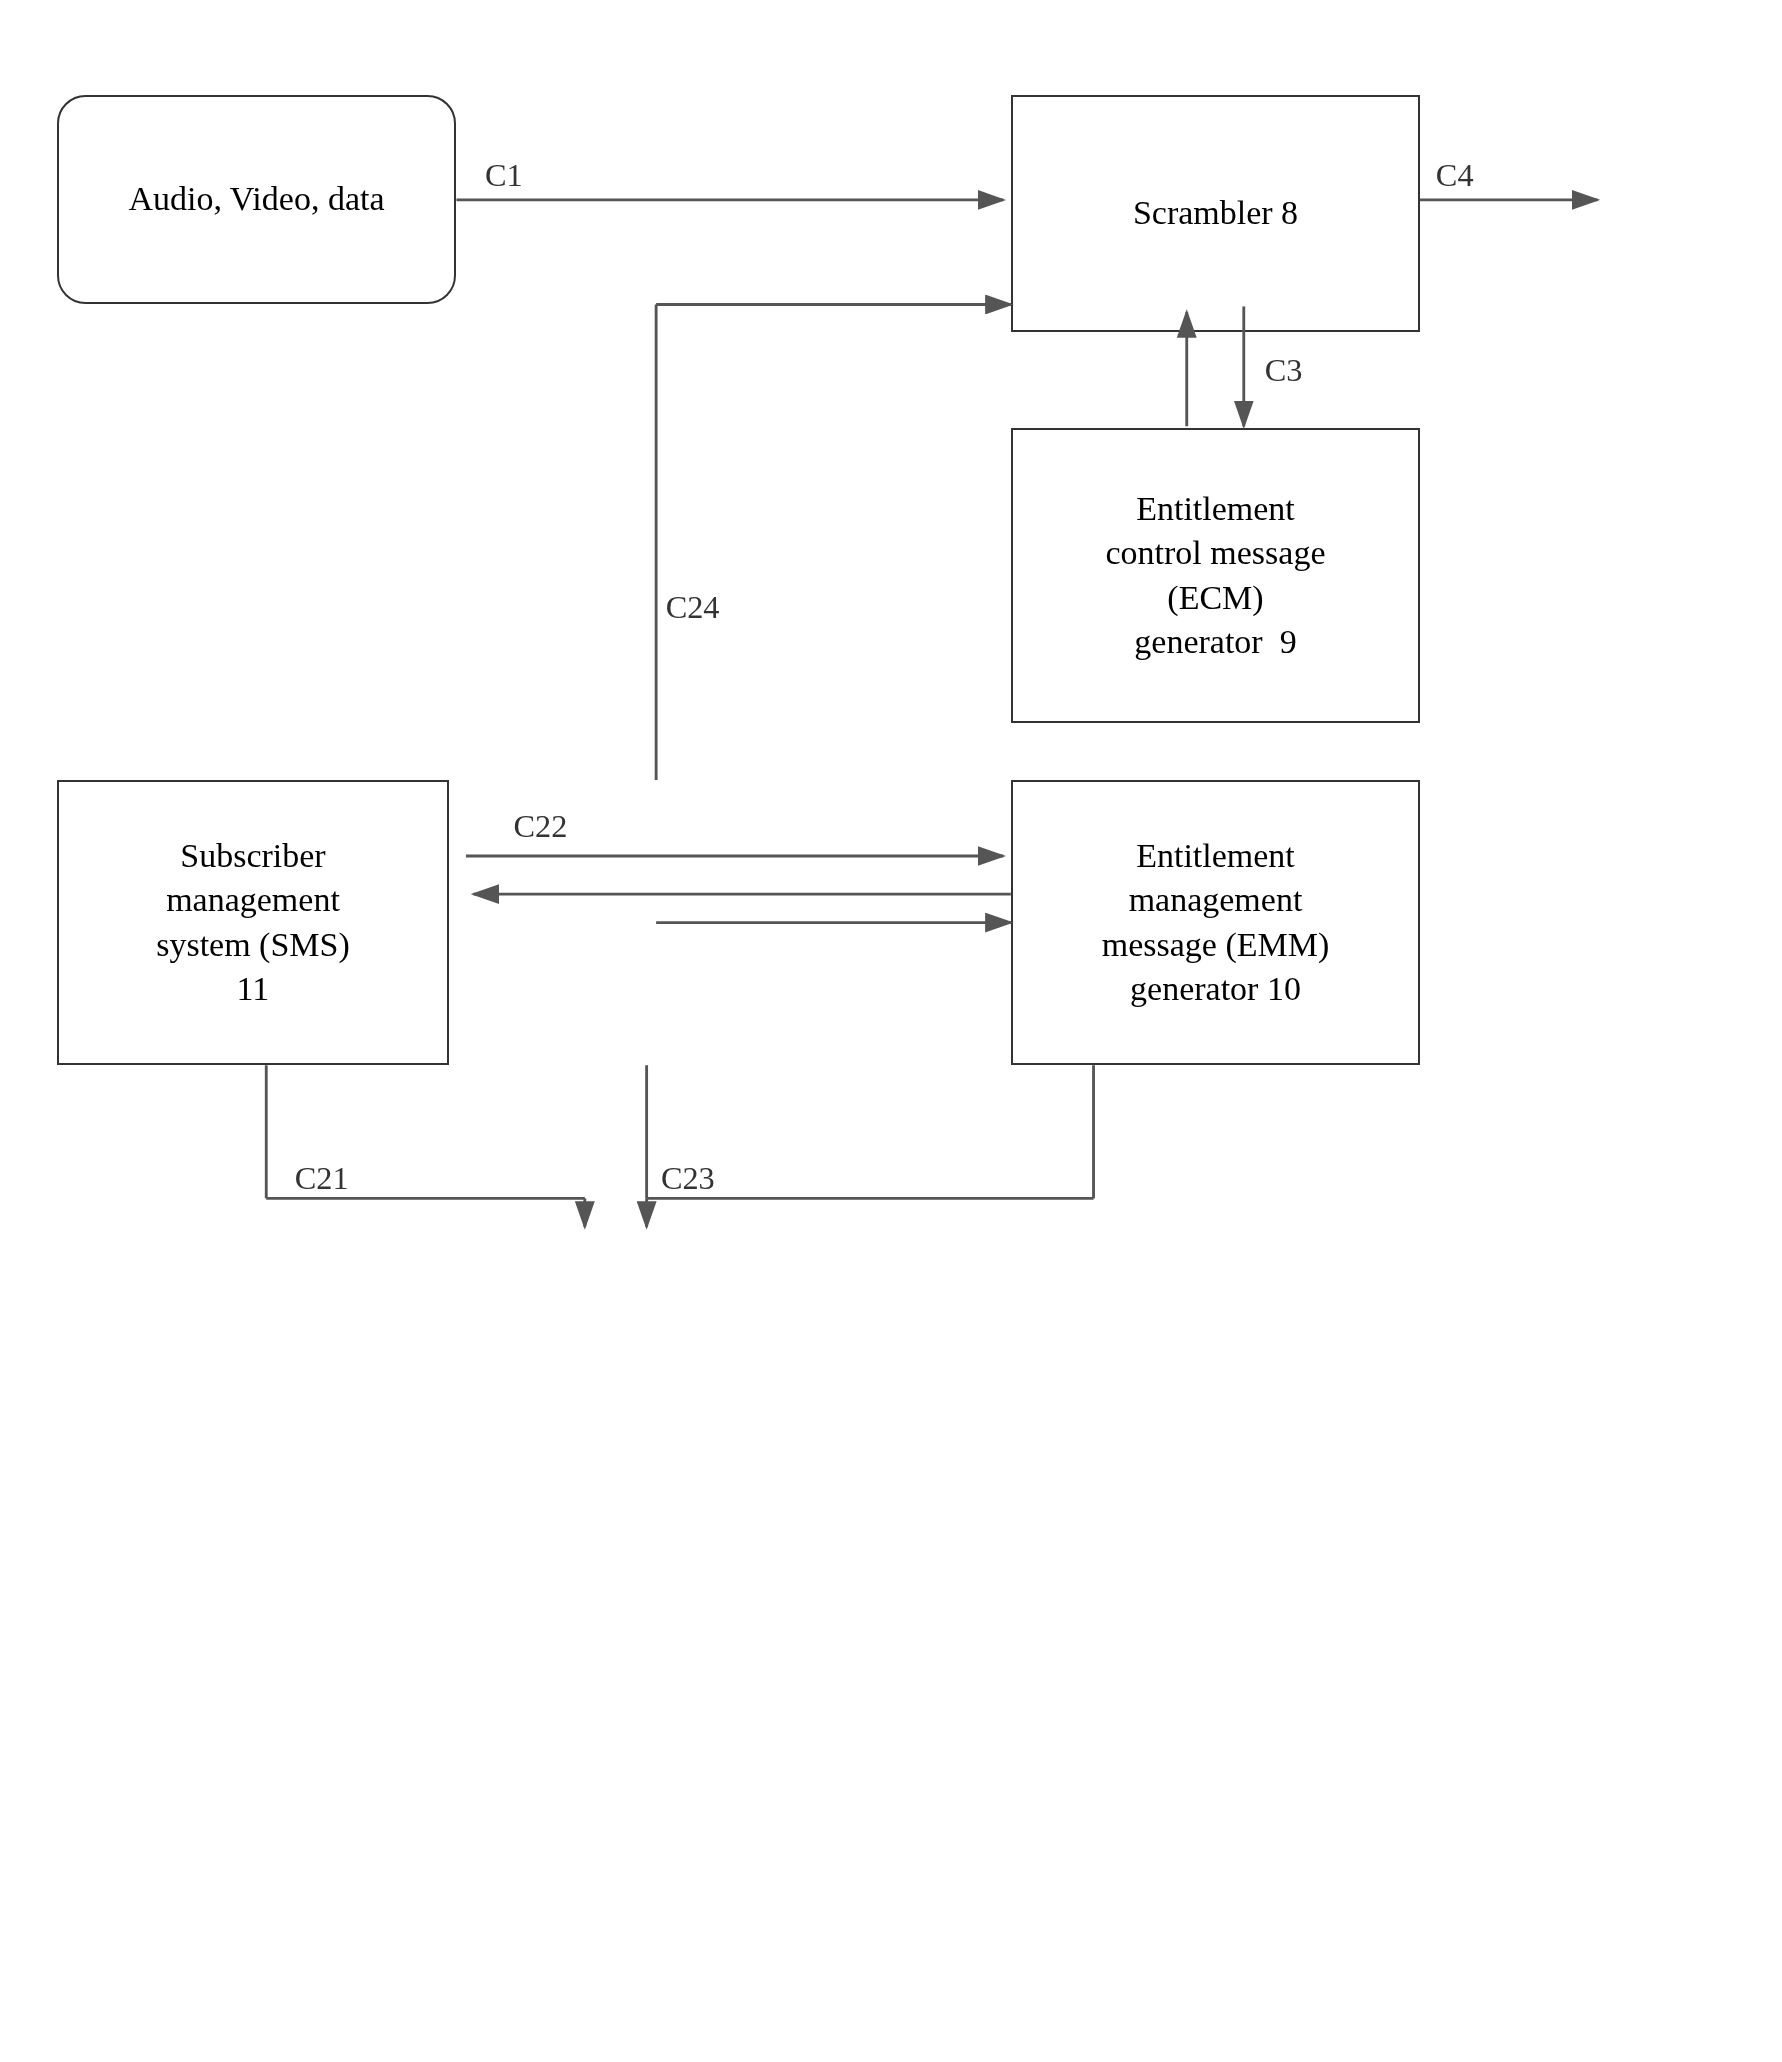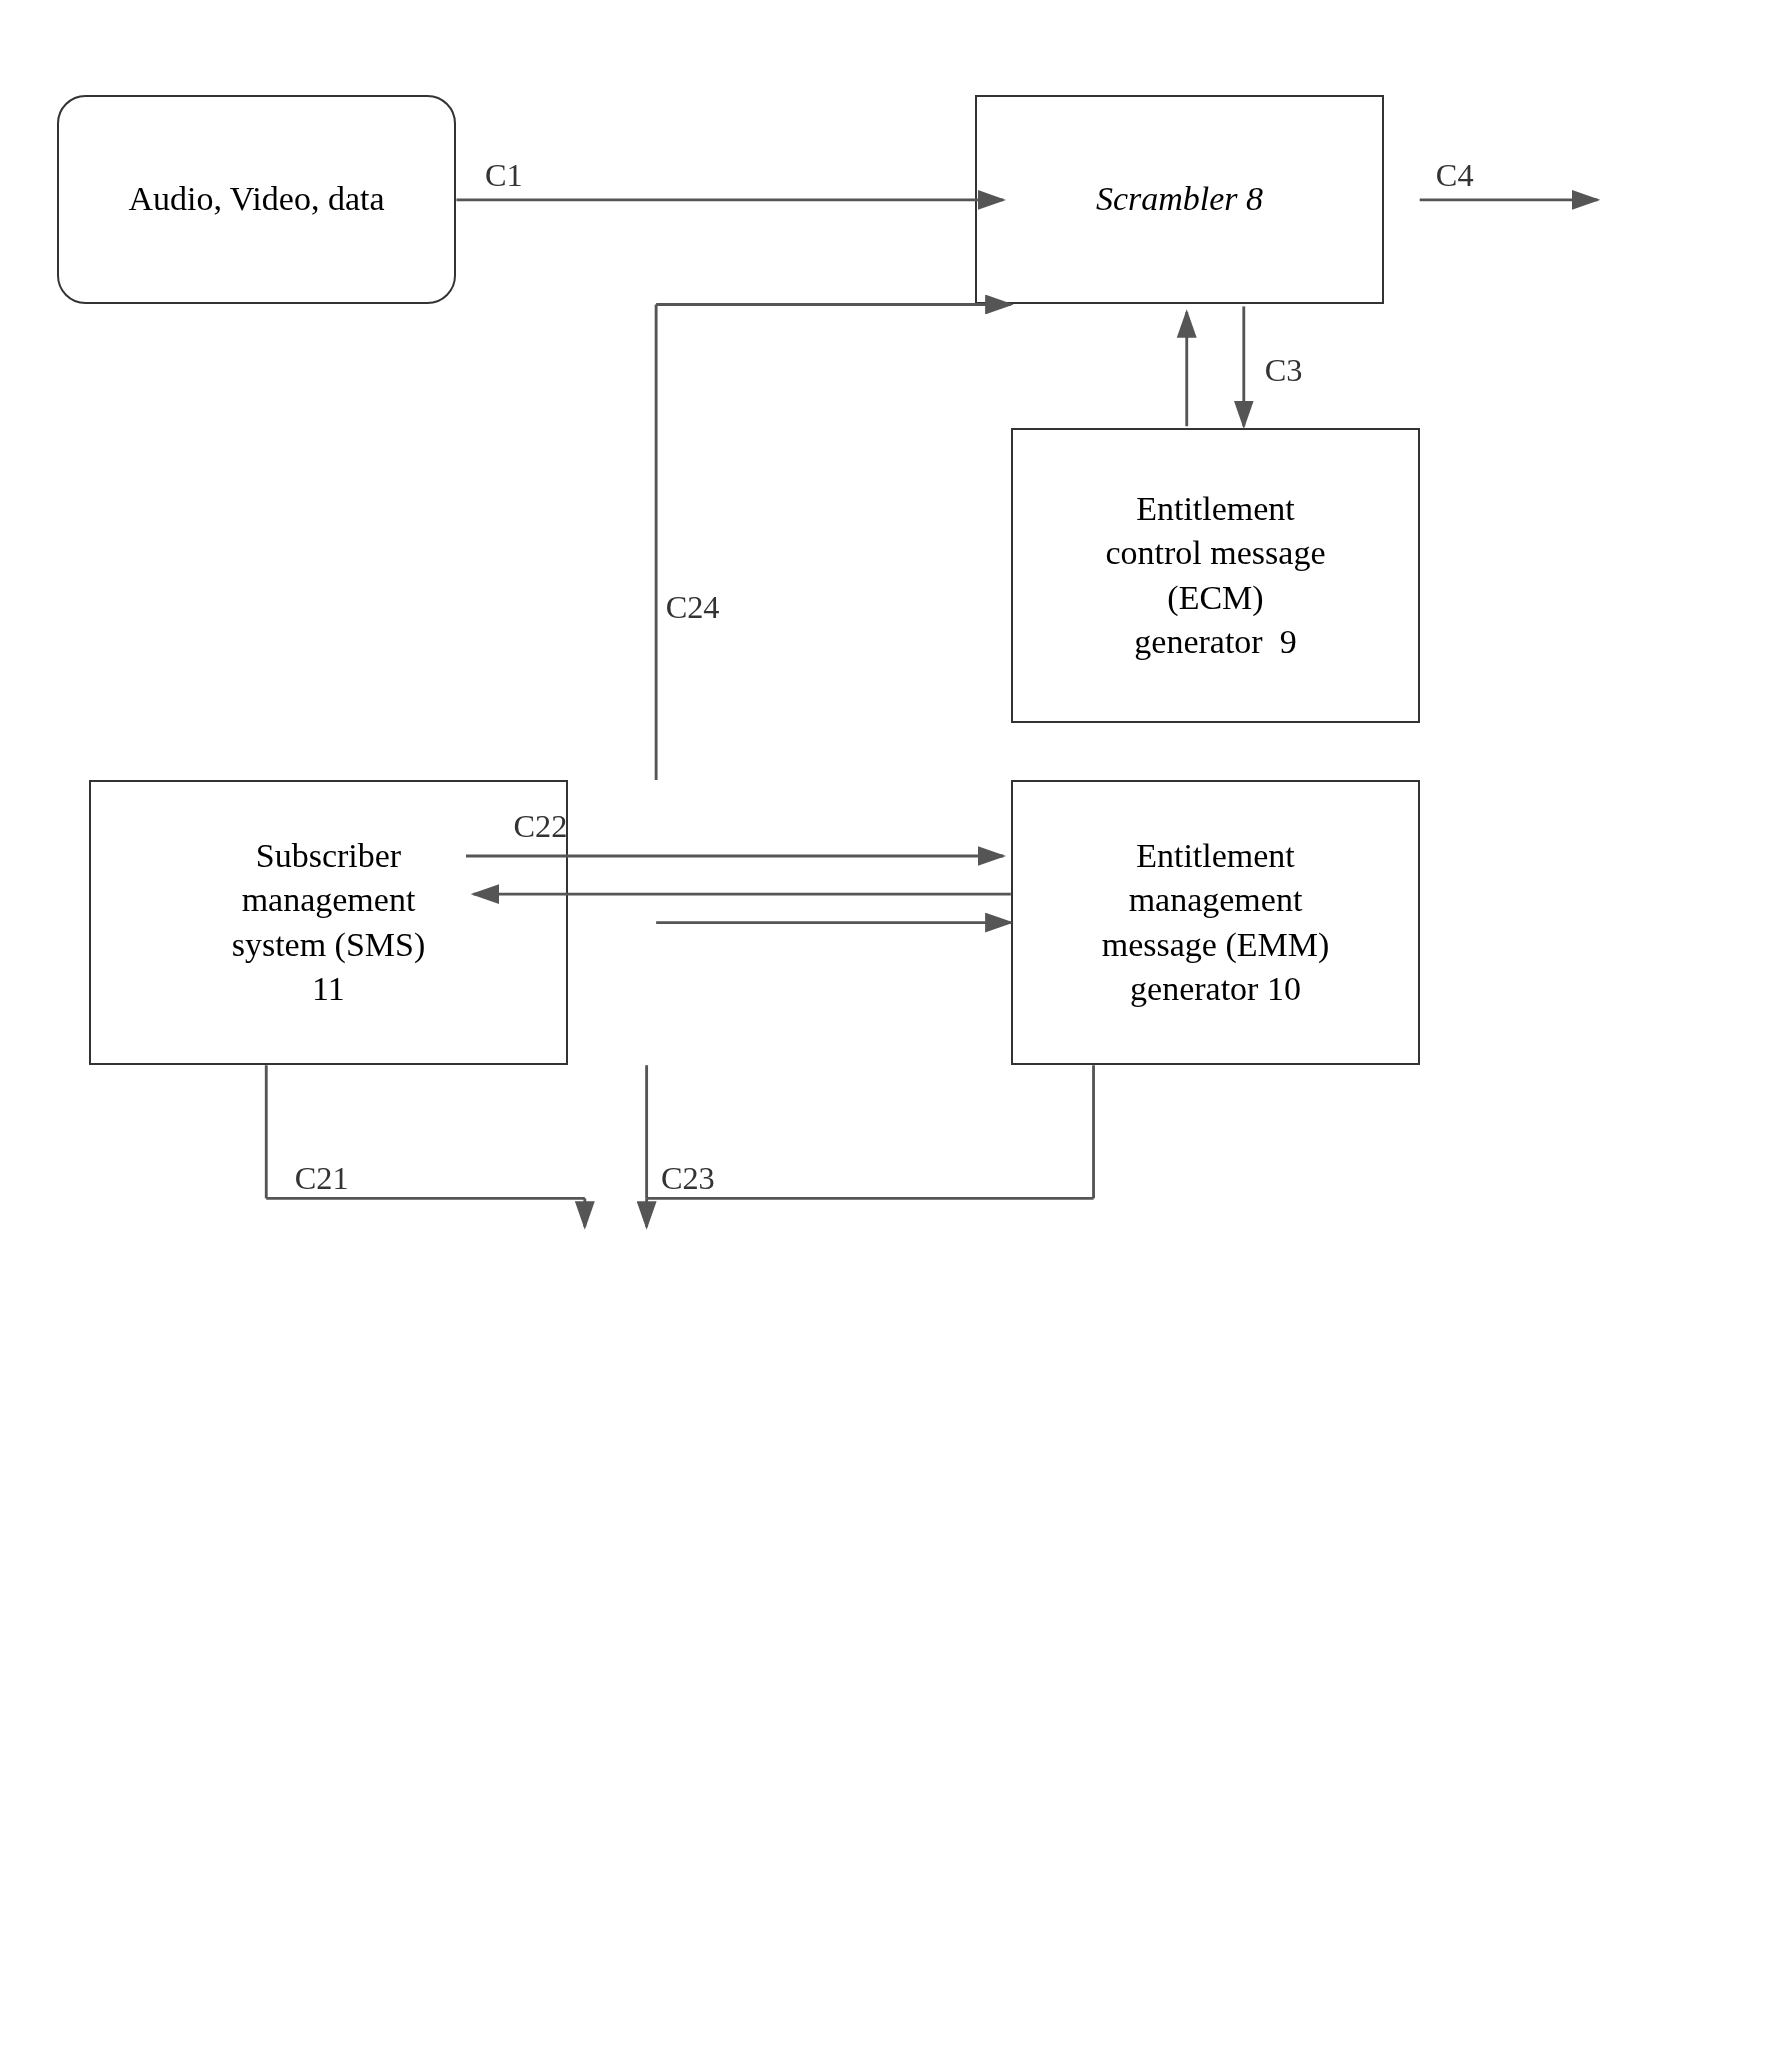--- a/index.html
+++ b/index.html
@@ -57,29 +57,29 @@
   </style>
 </head>
 <body>
 
 <div class="diagram-container">
 
   <div class="box box-rounded" style="left:57px; top:95px; width:399px; height:209px;">
     <span>Audio, Video, data</span>
   </div>
 
-  <div class="box" style="left:975px; top:95px; width:409px; height:209px;font-style:italic;">
+  <div class="box" style="left:1011px; top:95px; width:409px; height:237px;">
     <span>Scrambler 8</span>
   </div>
 
   <div class="box" style="left:1011px; top:428px; width:409px; height:295px;">
     <span>Entitlement<br>control message<br>(ECM)<br>generator&nbsp; 9</span>
   </div>
 
-  <div class="box" style="left:57px; top:780px; width:479px; height:285px;margin-left:32px;">
+  <div class="box" style="left:57px; top:780px; width:392px; height:285px;">
     <span>Subscriber<br>management<br>system (SMS)<br>11</span>
   </div>
 
   <div class="box" style="left:1011px; top:780px; width:409px; height:285px;">
     <span>Entitlement<br>management<br>message (EMM)<br>generator 10</span>
   </div>
 
 
   <svg class="arrows" xmlns="http://www.w3.org/2000/svg" viewBox="0 0 1874 2168" width="1782" height="2062">
     <defs>

